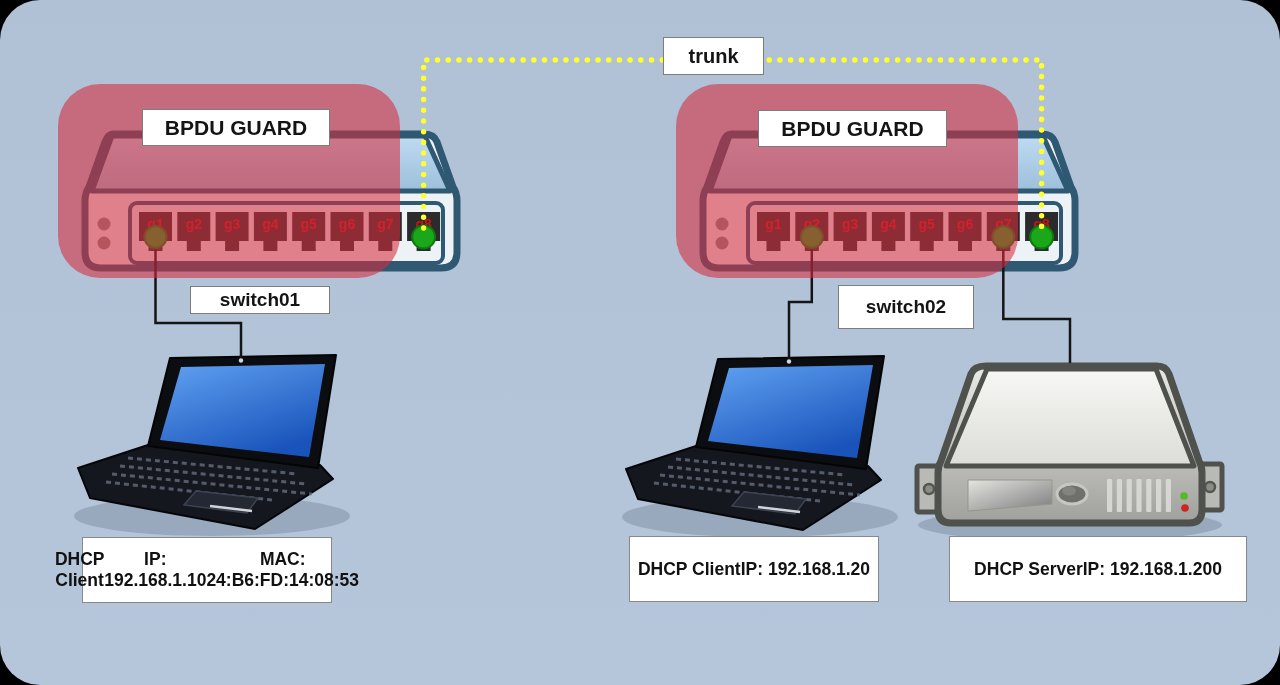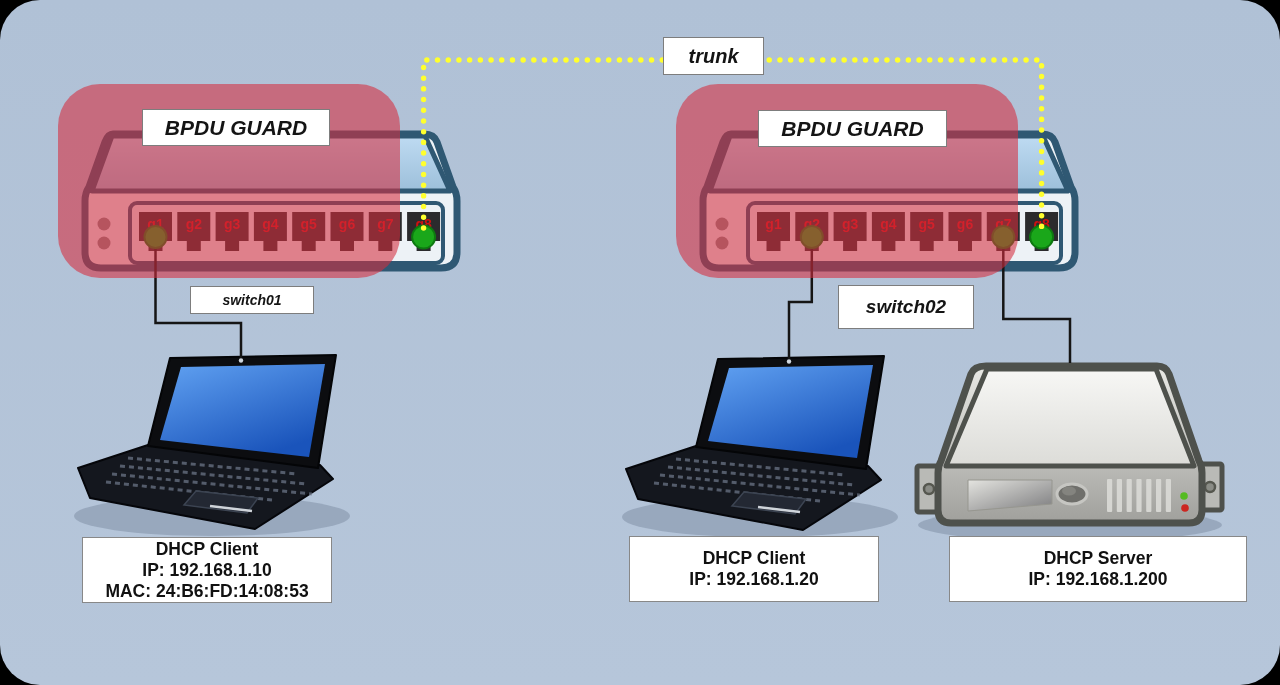--- a/index.html
+++ b/index.html
@@ -13,28 +13,27 @@
   }
   .canvas svg{position:absolute;left:0;top:0;}
   .box{
     position:absolute;
     background:#ffffff;
     border:1.5px solid #7d7d7d;
     box-sizing:border-box;
     display:flex;align-items:center;justify-content:center;
     font-weight:bold;color:#141414;
     white-space:nowrap;
-    font-style:italic;
   }
   .devbox{
     position:absolute;
     background:#ffffff;
     border:1.5px solid #888888;
     box-sizing:border-box;
-    display:flex;flex-direction:column;align-items:center;justify-content:center;
+    display:flex;flex-direction:row;align-items:center;justify-content:center;
     font-weight:bold;color:#111;
     font-size:17.5px;line-height:21px;
     text-align:center;
   }
   .port-label{
     font-family:"Liberation Sans",sans-serif;
     font-weight:bold;font-size:14px;
   }
 </style>
 </head>
@@ -171,21 +170,21 @@
   <rect x="58" y="84" width="342" height="194" rx="42" fill="rgba(213,45,62,0.58)"></rect>
   <rect x="676" y="84" width="342" height="194" rx="42" fill="rgba(213,45,62,0.58)"></rect>
 </svg>
 
 <div class="box" style="left:663px;top:37px;width:101px;height:38px;font-size:20px;">trunk</div>
 
 <div class="box" style="left:142px;top:109px;width:188px;height:37px;font-size:21px;">BPDU GUARD</div>
 
 <div class="box" style="left:758px;top:110px;width:189px;height:37px;font-size:21px;">BPDU GUARD</div>
 
-<div class="box" style="left:190px;top:286px;width:124px;height:28px;font-size:14px;">switch01</div>
+<div class="box" style="left:190px;top:286px;width:140px;height:28px;font-size:19px;">switch01</div>
 
 <div class="box" style="left:838px;top:285px;width:136px;height:44px;font-size:19px;">switch02</div>
 
 <div class="devbox" style="left:82px;top:537px;width:250px;height:66px;">
   <div>DHCP Client</div>
   <div>IP: 192.168.1.10</div>
   <div>MAC: 24:B6:FD:14:08:53</div>
 </div>
 
 <div class="devbox" style="left:629px;top:536px;width:250px;height:66px;">

